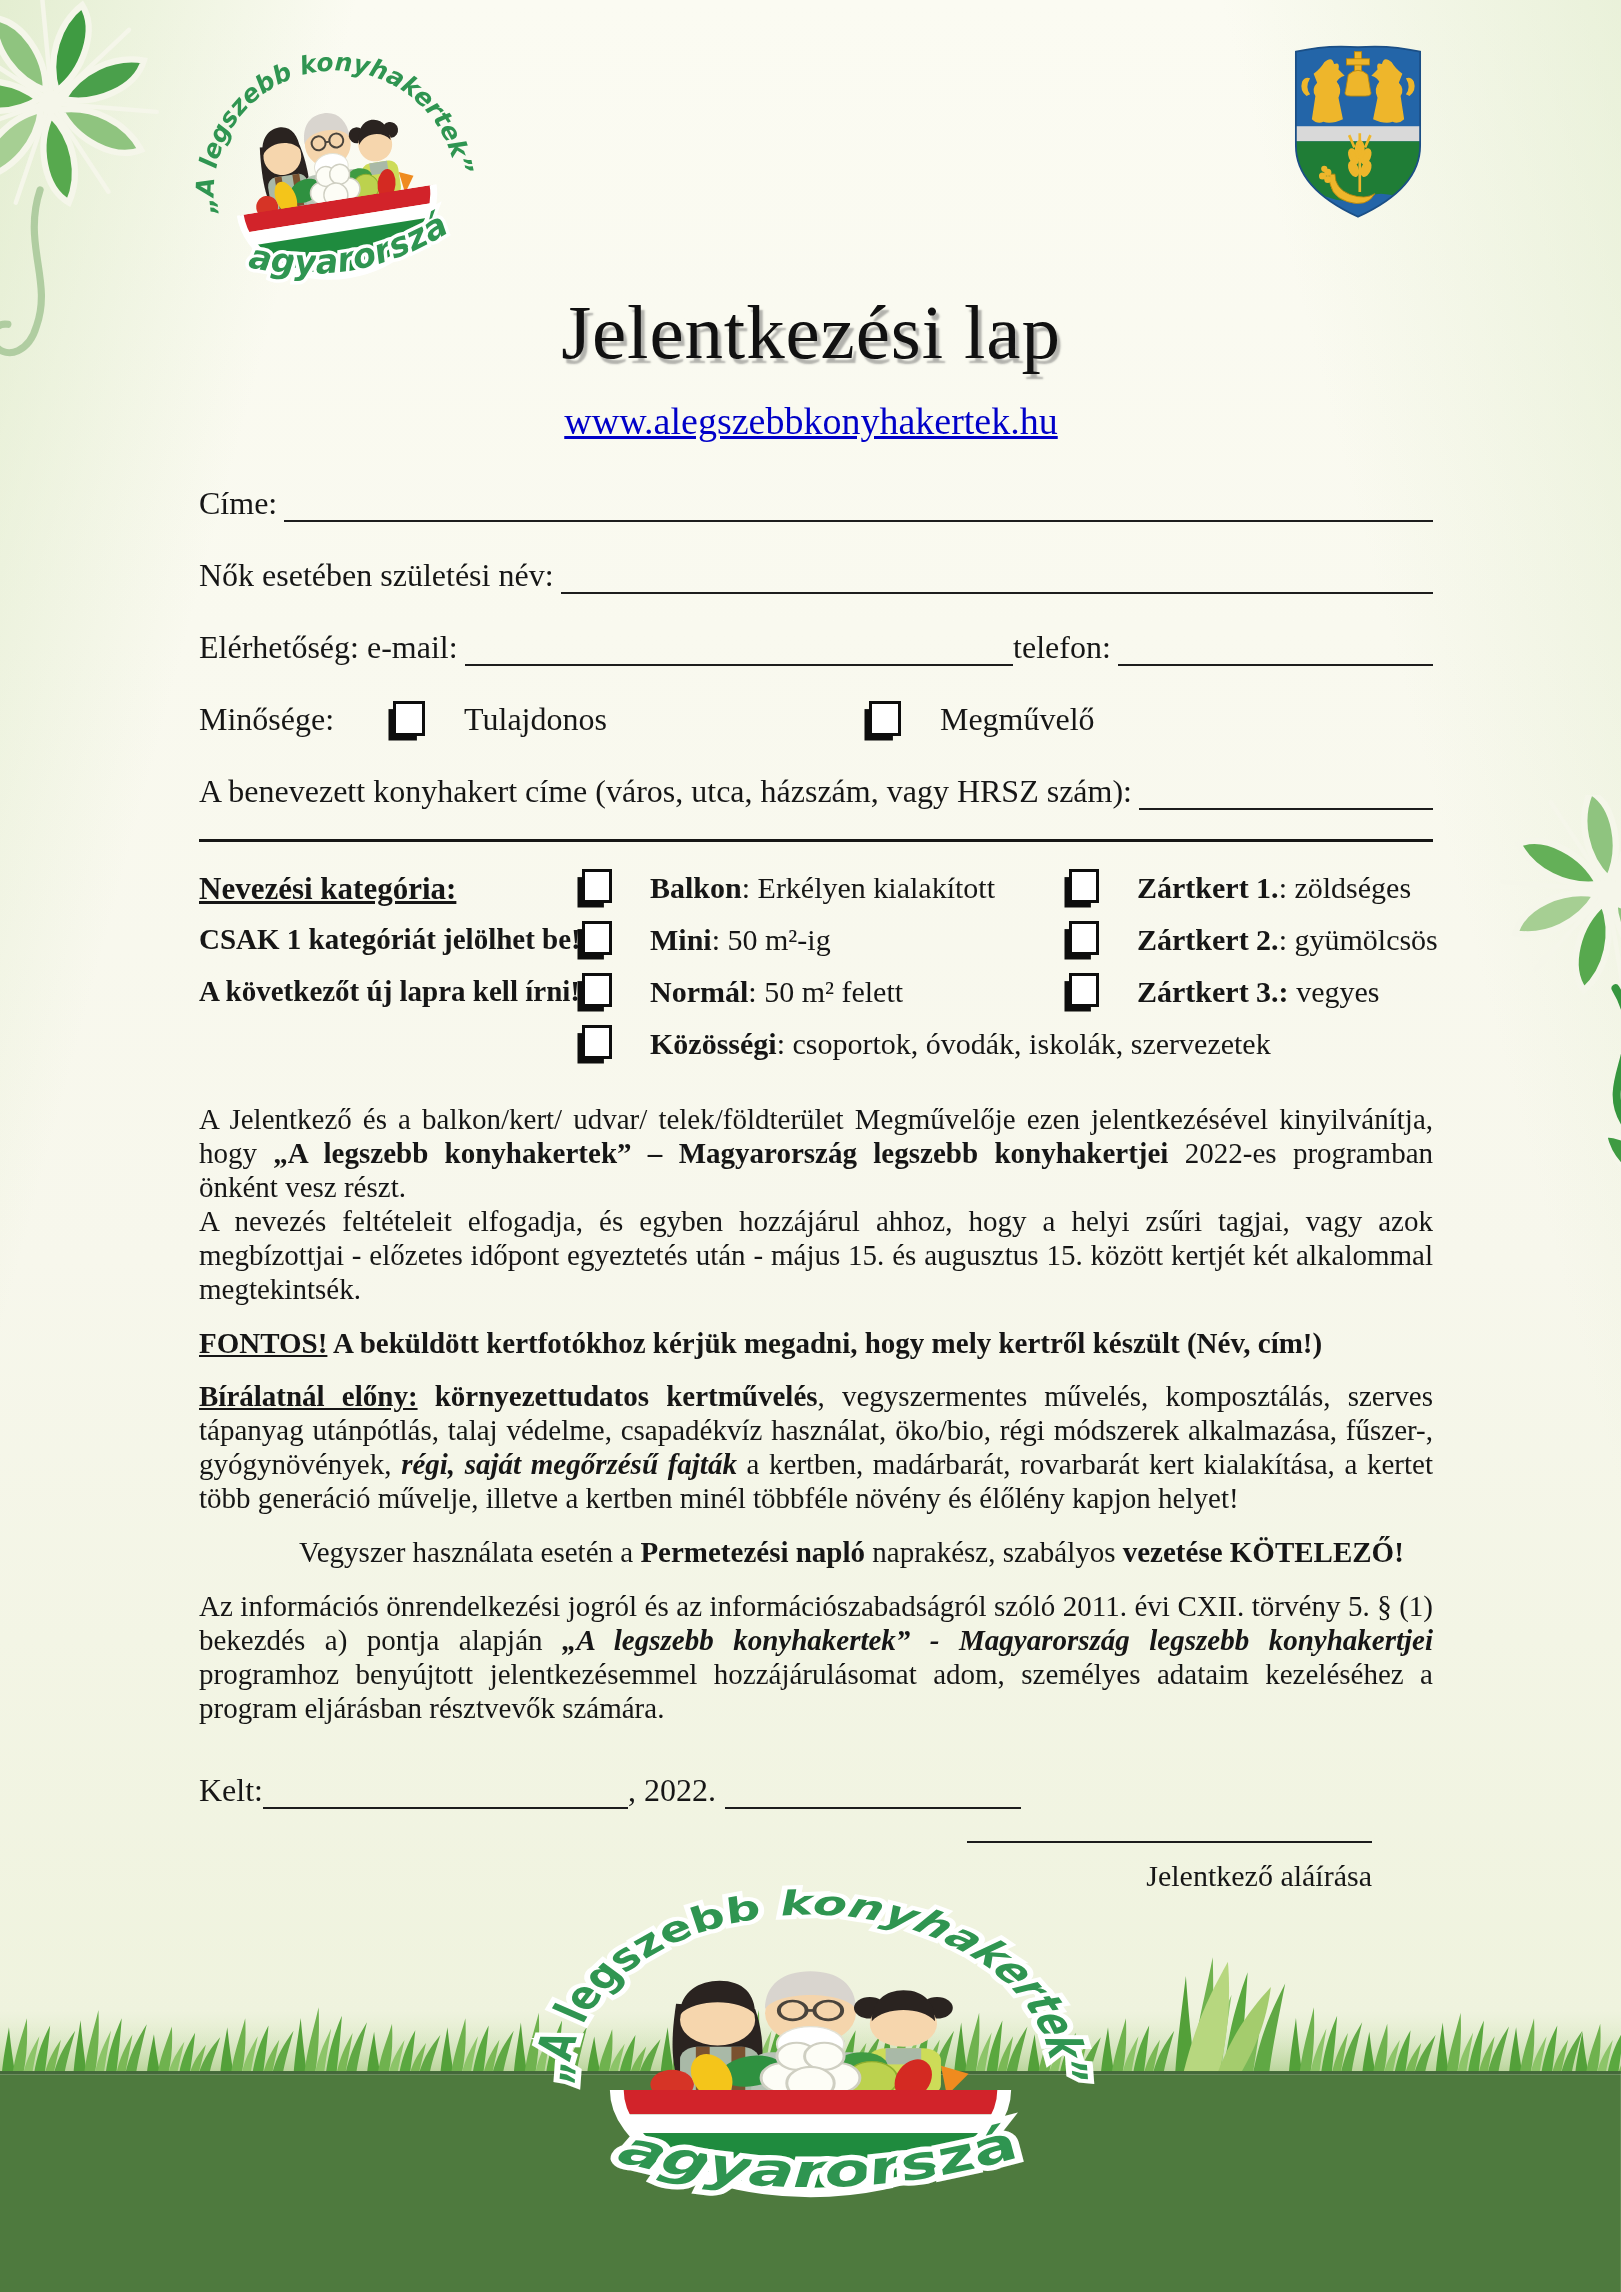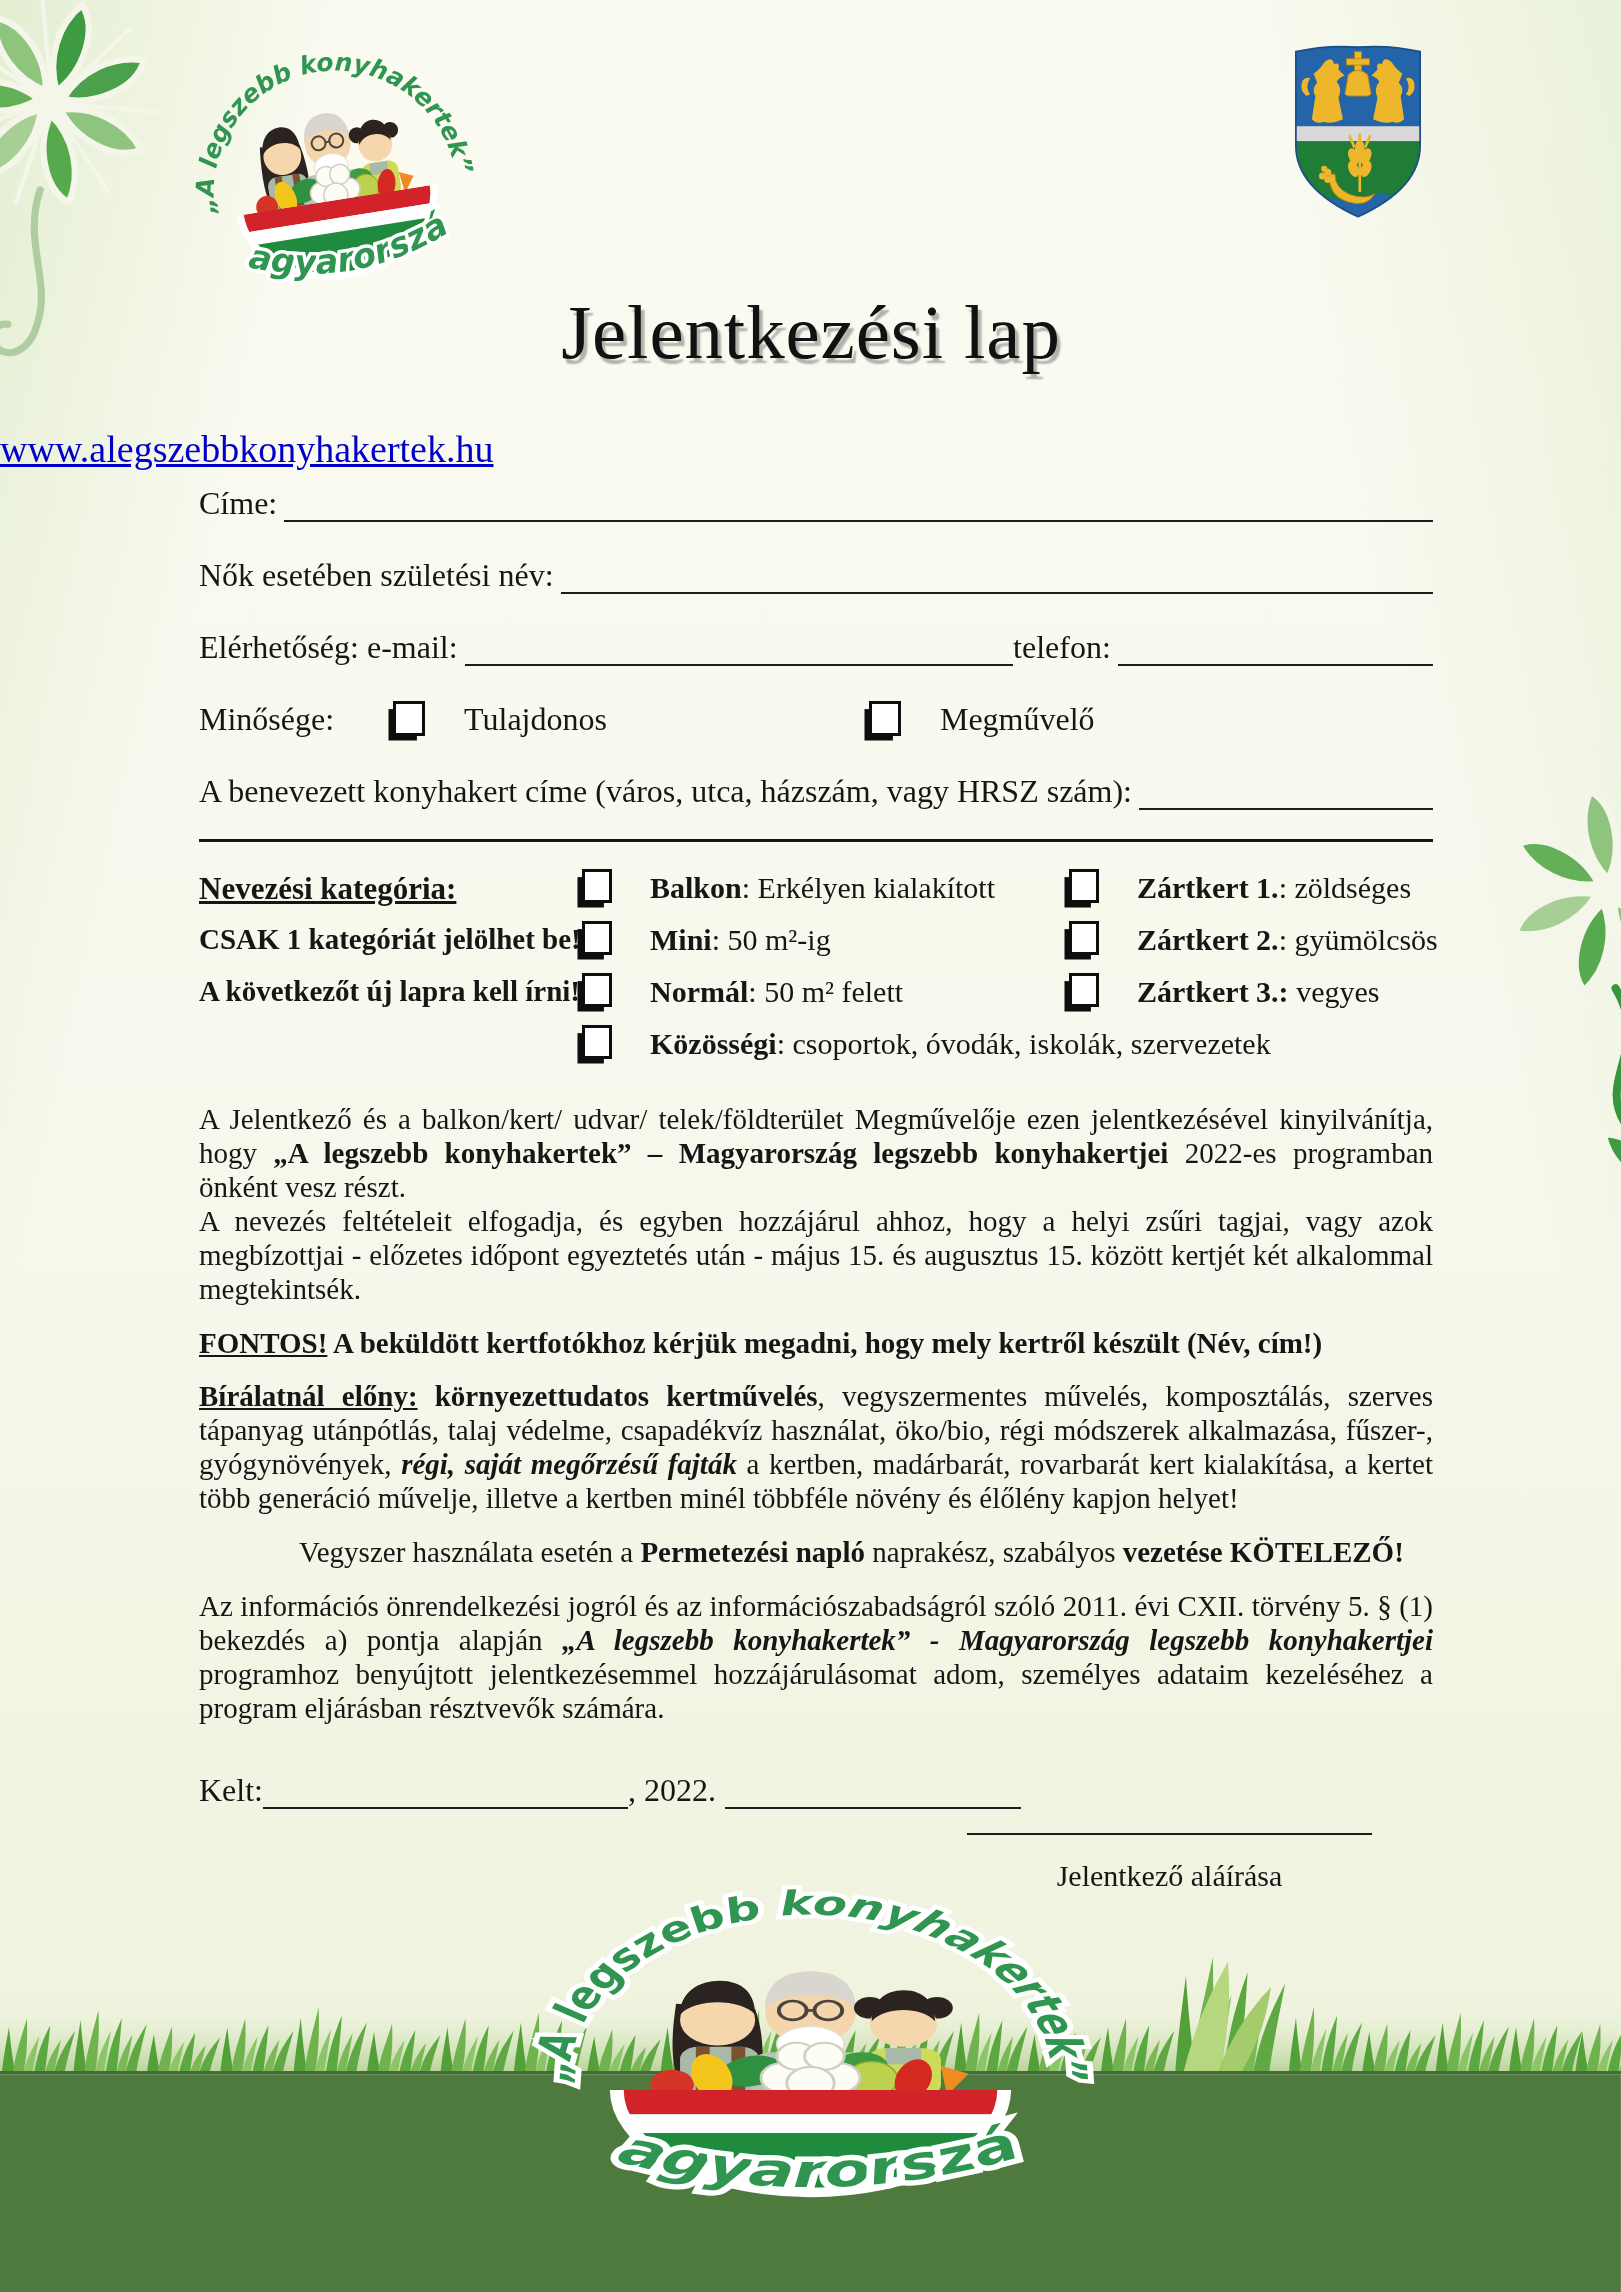--- a/index.html
+++ b/index.html
@@ -17,21 +17,21 @@
   .coat{position:absolute;left:1287px;top:39px;width:142px;height:186px;}
   .logo-top{position:absolute;left:182px;top:43px;width:299px;height:249px;transform:rotate(-9deg);}
   .logo-bottom{position:absolute;left:514px;top:1877px;width:593px;height:337px;z-index:6;}
   .grass{position:absolute;left:0;right:0;bottom:0;height:358px;z-index:2;}
 
   .title{
     position:absolute;top:288px;left:0;width:100%;text-align:center;
     font-size:77px;letter-spacing:0.9px;color:#111;
     text-shadow:3.6px 4.5px 1.8px rgba(90,90,90,.45);
   }
-  .site{position:absolute;top:399px;left:0;width:100%;margin-top:28px;}
+  .site{position:absolute;top:399px;left:0;width:100%;text-align:center;}
   .site a{font-size:38px;color:#0000c8;text-decoration:underline;cursor:pointer;}
 
   .content{position:absolute;left:199px;top:479px;width:1234px;z-index:3;}
 
   .frow{display:flex;align-items:flex-end;height:43px;margin-bottom:29px;font-size:32px;white-space:nowrap;}
   .fill{flex:1 1 auto;border-bottom:2.7px solid #1d1d1d;height:39px;margin-left:7.2px;}
   .fill.fixed{flex:0 0 auto;}
   .lbl{flex:0 0 auto;}
 
   .cb{
@@ -53,22 +53,22 @@
   .paras{margin-top:23px;font-size:29px;line-height:34px;text-align:justify;}
   .para{margin:19.7px 0 0;}
   .para:first-child{margin-top:0;}
   .indent{text-indent:100px;text-align:left;}
   .b{font-weight:bold;margin-top:19px;} .i{font-style:italic;} .u{text-decoration:underline;}
 
   .date-row{margin-top:41px;display:flex;align-items:flex-end;font-size:32px;height:43px;}
   .date-row .blank1{flex:0 0 365px;border-bottom:2.7px solid #1d1d1d;height:39px;}
   .date-row .blank2{flex:0 0 296px;border-bottom:2.7px solid #1d1d1d;height:39px;margin-left:9px;}
 
-  .sig{margin:24px 61px 0 auto;width:405px;border-top:2.7px solid #1c1c1c;text-align:center;
-       font-size:30px;padding-top:24px;}
+  .sig{margin:32px 61px 0 auto;width:405px;border-top:2.7px solid #1c1c1c;text-align:right;
+       font-size:30px;padding-top:16px;}
   svg text{font-family:"DejaVu Sans",sans-serif;}
 </style>
 </head>
 <body>
 
 <svg width="0" height="0" style="position:absolute">
   <defs>
 
     <g id="flower">
       <g stroke="#f5f6ea" stroke-width="7">

